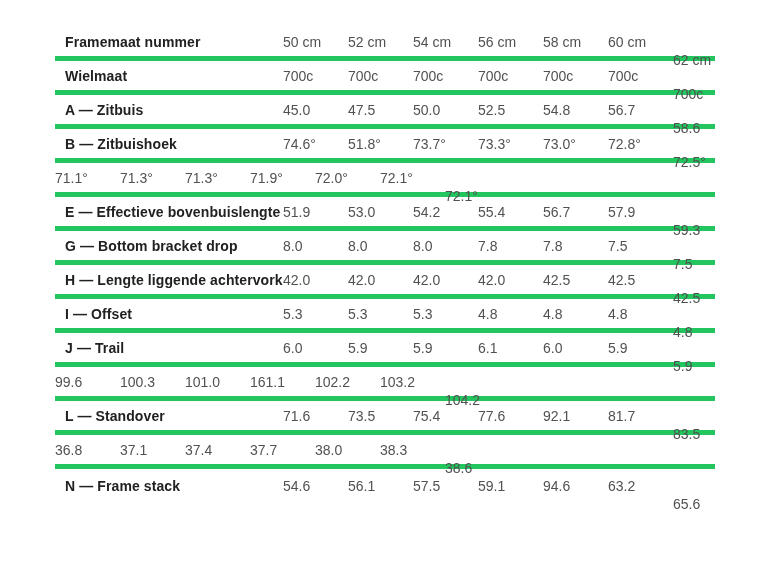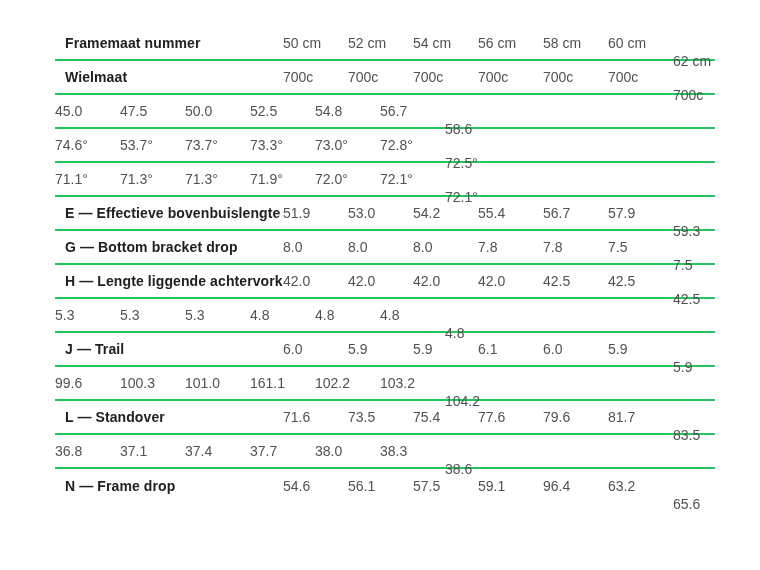--- a/index.html
+++ b/index.html
@@ -17,21 +17,21 @@
     width: 660px;
     font-family: "Liberation Sans", sans-serif;
     font-size: 14px;
     line-height: 1;
   }
   .geo-row {
     display: flex;
     align-items: center;
     height: 34px;
     box-sizing: border-box;
-    border-bottom: 2px solid #22c55e;
+    border-bottom: 5px solid #22c55e;
   }
   .geo-row:last-child {
     border-bottom: none;
   }
   .geo-cell-label {
     flex: 0 0 228px;
     box-sizing: border-box;
     padding-left: 10px;
     font-weight: 700;
     color: #212121;
@@ -68,31 +68,33 @@
       <div class="geo-cell-label">Wielmaat</div>
       <div class="geo-cell-value">700c</div>
       <div class="geo-cell-value">700c</div>
       <div class="geo-cell-value">700c</div>
       <div class="geo-cell-value">700c</div>
       <div class="geo-cell-value">700c</div>
       <div class="geo-cell-value">700c</div>
       <div class="geo-cell-value">700c</div>
     </div>
     <div class="geo-row">
+      <div class="geo-cell-label">A — Zitbuis</div>
       <div class="geo-cell-value">45.0</div>
       <div class="geo-cell-value">47.5</div>
       <div class="geo-cell-value">50.0</div>
       <div class="geo-cell-value">52.5</div>
       <div class="geo-cell-value">54.8</div>
       <div class="geo-cell-value">56.7</div>
       <div class="geo-cell-value">58.6</div>
     </div>
     <div class="geo-row">
+      <div class="geo-cell-label">B — Zitbuishoek</div>
       <div class="geo-cell-value">74.6°</div>
-      <div class="geo-cell-value">53.7°</div>
+      <div class="geo-cell-value">51.8°</div>
       <div class="geo-cell-value">73.7°</div>
       <div class="geo-cell-value">73.3°</div>
       <div class="geo-cell-value">73.0°</div>
       <div class="geo-cell-value">72.8°</div>
       <div class="geo-cell-value">72.5°</div>
     </div>
     <div class="geo-row">
       <div class="geo-cell-value">71.1°</div>
       <div class="geo-cell-value">71.3°</div>
       <div class="geo-cell-value">71.3°</div>
@@ -125,20 +127,21 @@
       <div class="geo-cell-label">H — Lengte liggende achtervork</div>
       <div class="geo-cell-value">42.0</div>
       <div class="geo-cell-value">42.0</div>
       <div class="geo-cell-value">42.0</div>
       <div class="geo-cell-value">42.0</div>
       <div class="geo-cell-value">42.5</div>
       <div class="geo-cell-value">42.5</div>
       <div class="geo-cell-value">42.5</div>
     </div>
     <div class="geo-row">
+      <div class="geo-cell-label">I — Offset</div>
       <div class="geo-cell-value">5.3</div>
       <div class="geo-cell-value">5.3</div>
       <div class="geo-cell-value">5.3</div>
       <div class="geo-cell-value">4.8</div>
       <div class="geo-cell-value">4.8</div>
       <div class="geo-cell-value">4.8</div>
       <div class="geo-cell-value">4.8</div>
     </div>
     <div class="geo-row">
       <div class="geo-cell-label">J — Trail</div>
@@ -158,36 +161,36 @@
       <div class="geo-cell-value">102.2</div>
       <div class="geo-cell-value">103.2</div>
       <div class="geo-cell-value">104.2</div>
     </div>
     <div class="geo-row">
       <div class="geo-cell-label">L — Standover</div>
       <div class="geo-cell-value">71.6</div>
       <div class="geo-cell-value">73.5</div>
       <div class="geo-cell-value">75.4</div>
       <div class="geo-cell-value">77.6</div>
-      <div class="geo-cell-value">79.6</div>
+      <div class="geo-cell-value">92.1</div>
       <div class="geo-cell-value">81.7</div>
       <div class="geo-cell-value">83.5</div>
     </div>
     <div class="geo-row">
       <div class="geo-cell-value">36.8</div>
       <div class="geo-cell-value">37.1</div>
       <div class="geo-cell-value">37.4</div>
       <div class="geo-cell-value">37.7</div>
       <div class="geo-cell-value">38.0</div>
       <div class="geo-cell-value">38.3</div>
       <div class="geo-cell-value">38.6</div>
     </div>
     <div class="geo-row">
-      <div class="geo-cell-label">N — Frame drop</div>
+      <div class="geo-cell-label">N — Frame stack</div>
       <div class="geo-cell-value">54.6</div>
       <div class="geo-cell-value">56.1</div>
       <div class="geo-cell-value">57.5</div>
       <div class="geo-cell-value">59.1</div>
-      <div class="geo-cell-value">96.4</div>
+      <div class="geo-cell-value">94.6</div>
       <div class="geo-cell-value">63.2</div>
       <div class="geo-cell-value">65.6</div>
     </div>
   </div>
 
 </body></html>

